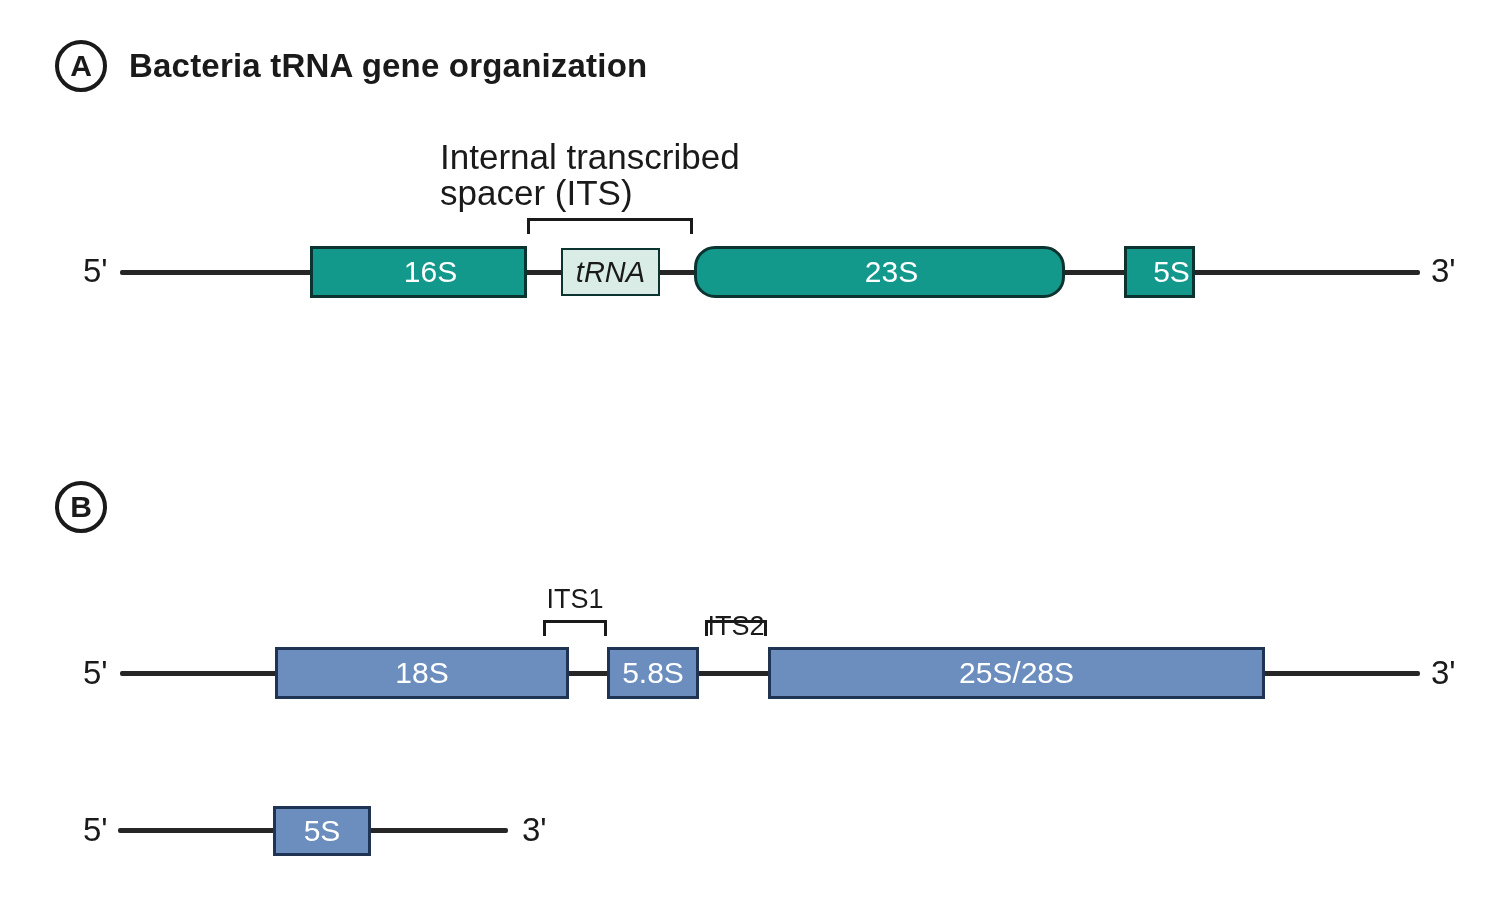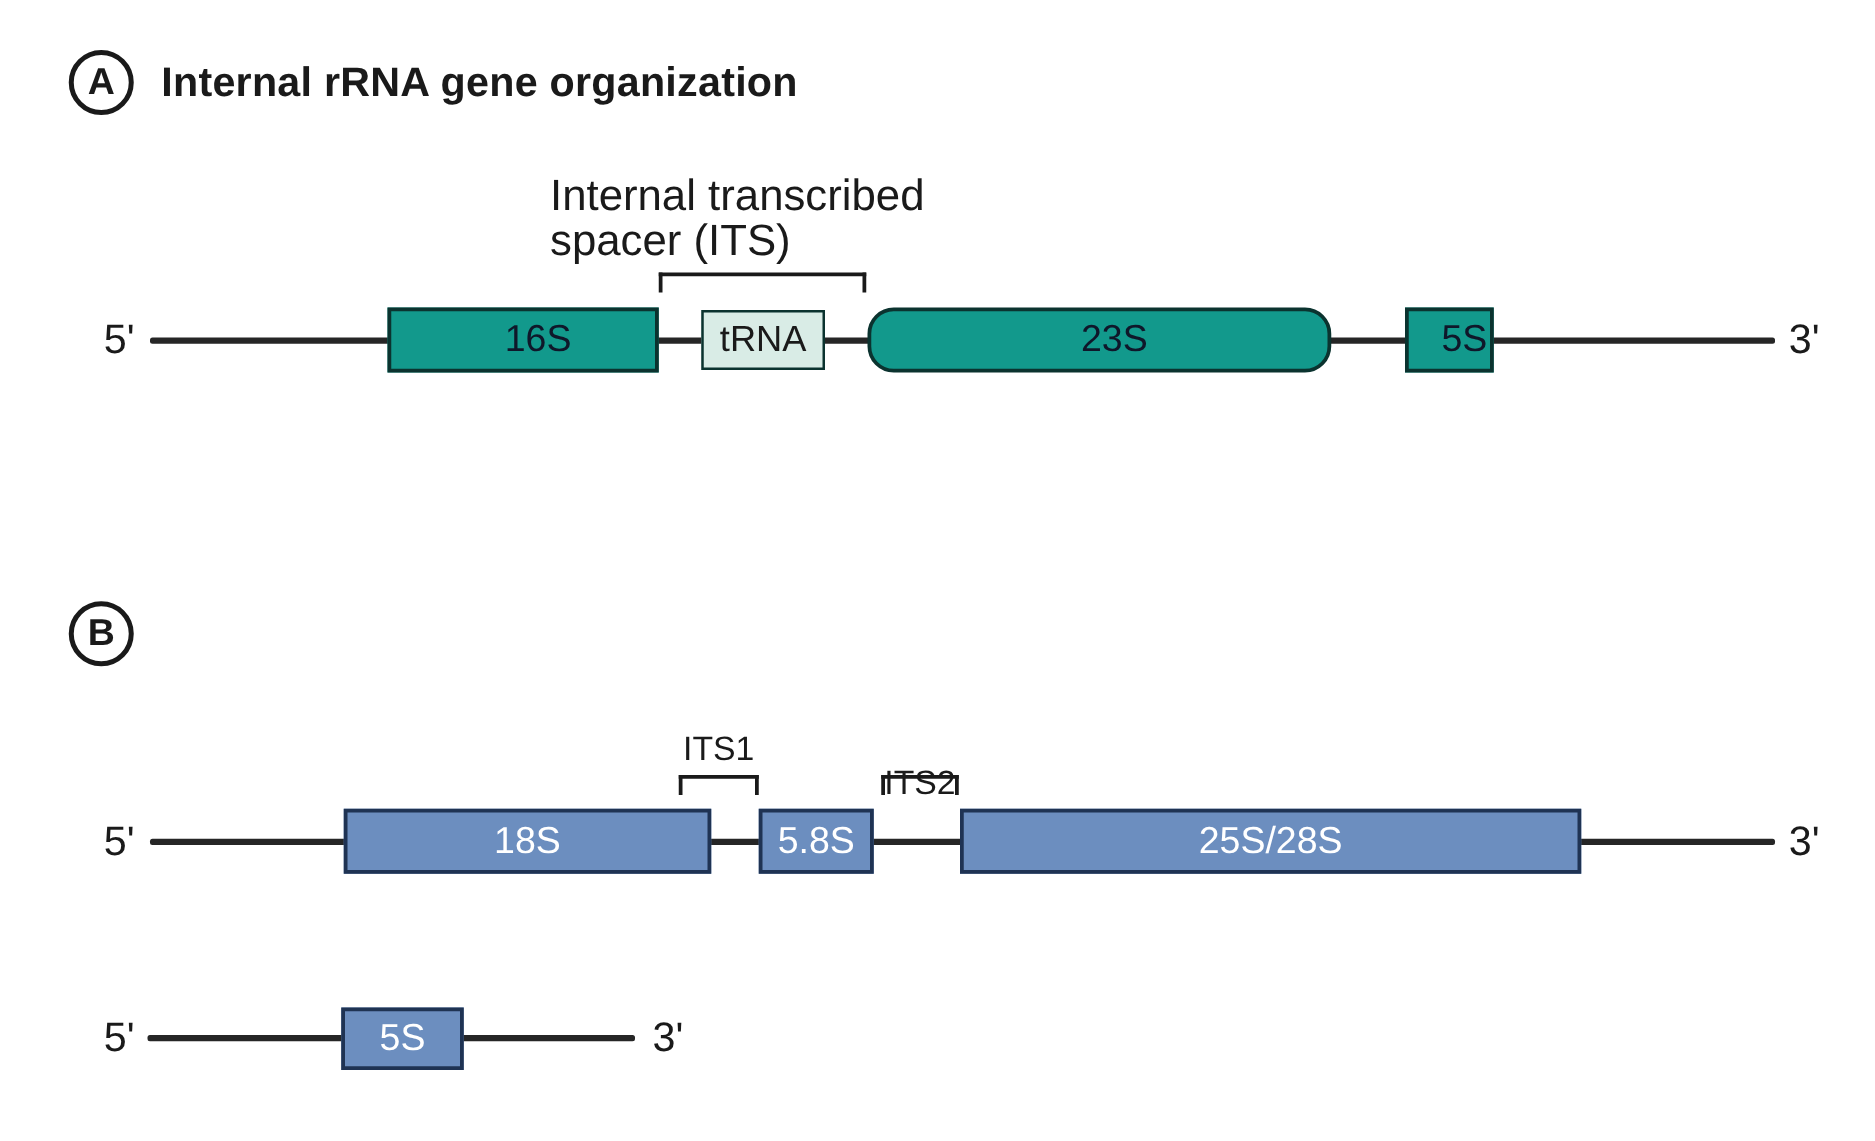--- a/index.html
+++ b/index.html
@@ -43,21 +43,21 @@
 
   
   .gene-box {
     box-sizing: border-box;
     display: flex; align-items: center; justify-content: center;
     font-size: 30px;
   }
   .gene-teal {
     background: var(--teal-fill, #12998C);
     border: 3px solid var(--teal-border, #0B332F);
-    color: #0f172a;
+    color: #ffffff;
     padding-left: 24px;
   }
   .gene-mint {
     background: var(--mint-fill, #D9ECE6);
     border: 2px solid var(--teal-border, #0B332F);
     color: #1a1a1a;
     font-size: 29px;
   }
   .gene-blue {
     background: var(--blue-fill, #6C8EBF);
@@ -92,36 +92,36 @@
     height: 16px;
   }
 </style>
 </head>
 <body>
 
 <div class="canvas">
 
   <div class="abs section-header" style="left:55px; top:40px;">
     <div class="badge">A</div>
-    <div class="section-title">Internal rRNA gene organization</div>
+    <div class="section-title">Bacteria tRNA gene organization</div>
   </div>
 
   <div class="abs its-note" style="left:440px; top:139px;">
     <div>Internal transcribed</div>
     <div>spacer (ITS)</div>
   </div>
 
   <div class="abs bracket" style="left:527px; top:218px; width:166px;"></div>
 
   <div class="abs end-label" style="left:83px; top:251px;">5'</div>
   <div class="abs track-line" style="left:120px; top:270px; width:1300px;"></div>
   <div class="abs end-label" style="left:1431px; top:251px;">3'</div>
 
   <div class="abs gene-box gene-teal" style="left:310px; top:246px; width:217px; height:52px;">16S</div>
-  <div class="abs gene-box gene-mint" style="left:561px; top:248px; width:99px; height:48px;">tRNA</div>
+  <div class="abs gene-box gene-mint" style="left:561px; top:248px; width:99px; height:48px;font-style:italic;">tRNA</div>
   <div class="abs gene-box gene-teal" style="left:694px; top:246px; width:371px; height:52px;border-radius:21px;">23S</div>
   <div class="abs gene-box gene-teal" style="left:1124px; top:246px; width:71px; height:52px;">5S</div>
 
   <div class="abs section-header" style="left:55px; top:481px;">
     <div class="badge">B</div>
   </div>
 
   <div class="abs its-small-label" style="left:525px; top:584px;">ITS1</div>
   <div class="abs its-small-label" style="left:686px; top:564px;margin-top:47px;">ITS2</div>
 

